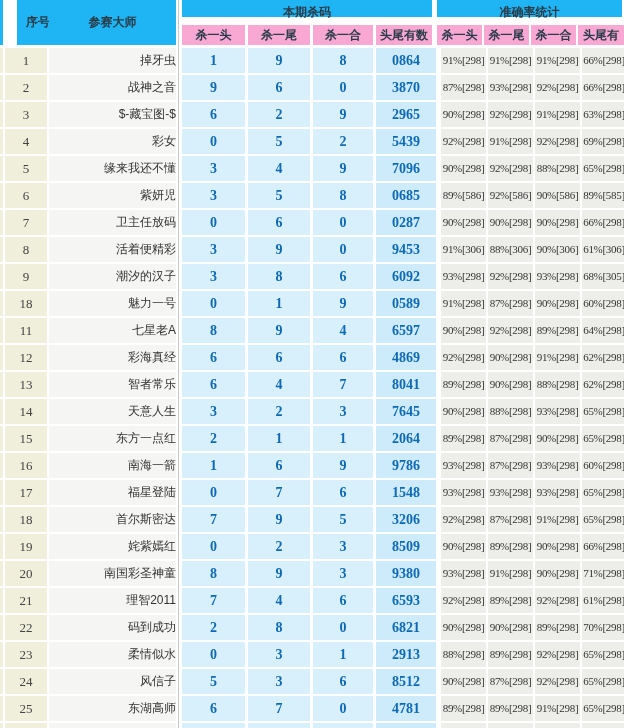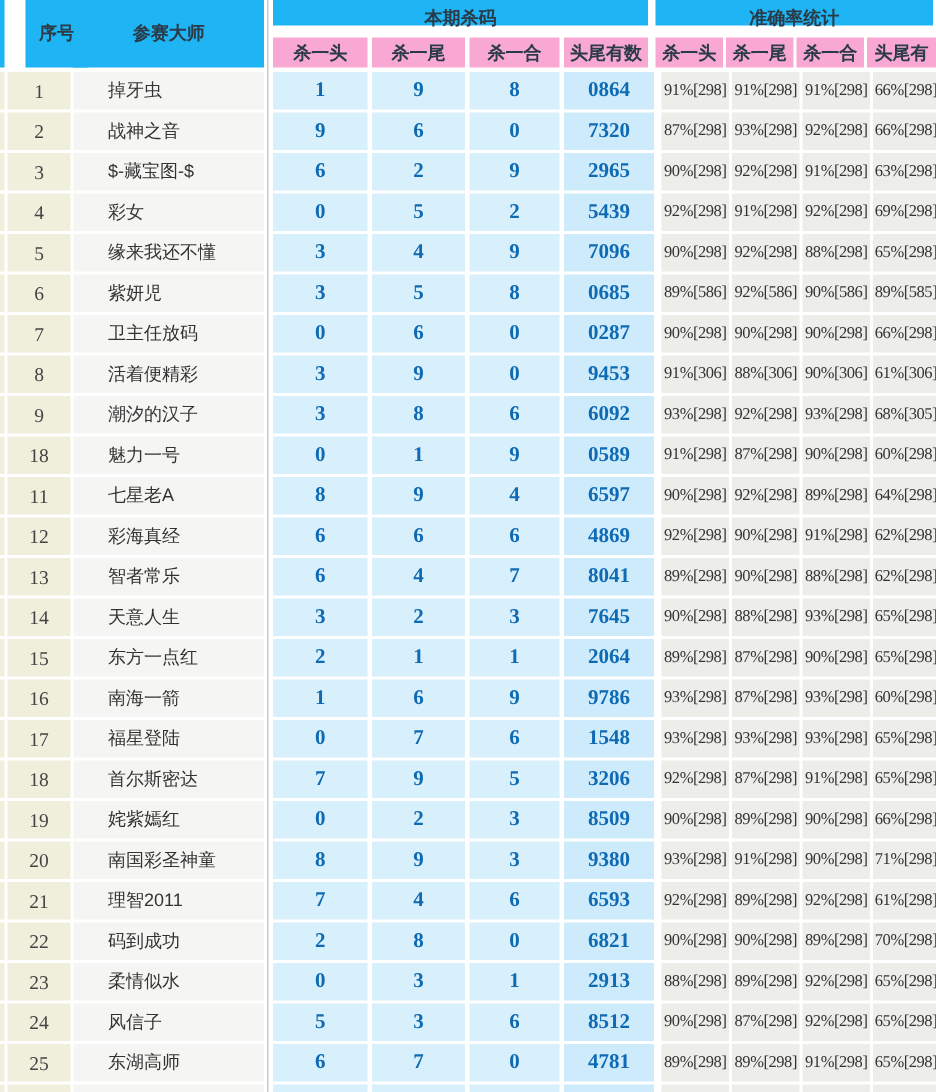--- a/index.html
+++ b/index.html
@@ -19,21 +19,21 @@
   .hcell.group  { top:0; height:17px; line-height:24px; }
   .hcell.sub    { top:25px; height:20px; line-height:20px; background:#f9a8d4; }
   
   .tbody { position:relative; }
   .row { display:flex; height:25px; margin-bottom:2px; }
   .cell { flex:none; text-align:center; line-height:25px; overflow:hidden; white-space:nowrap; }
   .c-edge   { width:3px;  margin-right:2px; background:#EFEFDC; }
   .c-no     { width:42px; margin-right:2px; background:#EFEFDC;
               font-family:"Liberation Serif", serif; font-size:13px; color:#444; }
   .c-master { width:127px; margin-right:6px; background:#F5F5F3;
-              font-size:12px; color:#333; text-align:left; padding-left:23px; }
+              font-size:12px; color:#333; text-align:right; padding-left:23px; }
   .c-k { background:#D8F0FC; font-family:"Liberation Serif", serif;
          font-weight:bold; font-size:14px; color:#0F6AB4; }
   .c-k1 { width:63px; margin-right:3px; }
   .c-k2 { width:62px; margin-right:3px; }
   .c-k3 { width:60px; margin-right:3px; }
   .c-k4 { width:60px; margin-right:5px; background:#CDEBFA; }
   .c-a { background:#EDEDEA; font-family:"Liberation Serif", serif;
          font-size:11px; letter-spacing:-0.3px; color:#333; }
   .c-a1,.c-a2,.c-a3 { width:45px; margin-right:2px; }
   .c-a4 { width:44px; margin-right:0; }
@@ -80,21 +80,21 @@
       <div class="cell c-a c-a4">66%[298]</div>
     </div>
 
     <div class="row">
       <div class="cell c-edge"></div>
       <div class="cell c-no">2</div>
       <div class="cell c-master">战神之音</div>
       <div class="cell c-k c-k1">9</div>
       <div class="cell c-k c-k2">6</div>
       <div class="cell c-k c-k3">0</div>
-      <div class="cell c-k c-k4">7320</div>
+      <div class="cell c-k c-k4">3870</div>
       <div class="cell c-a c-a1">87%[298]</div>
       <div class="cell c-a c-a2">93%[298]</div>
       <div class="cell c-a c-a3">92%[298]</div>
       <div class="cell c-a c-a4">66%[298]</div>
     </div>
 
     <div class="row">
       <div class="cell c-edge"></div>
       <div class="cell c-no">3</div>
       <div class="cell c-master">$-藏宝图-$</div>

